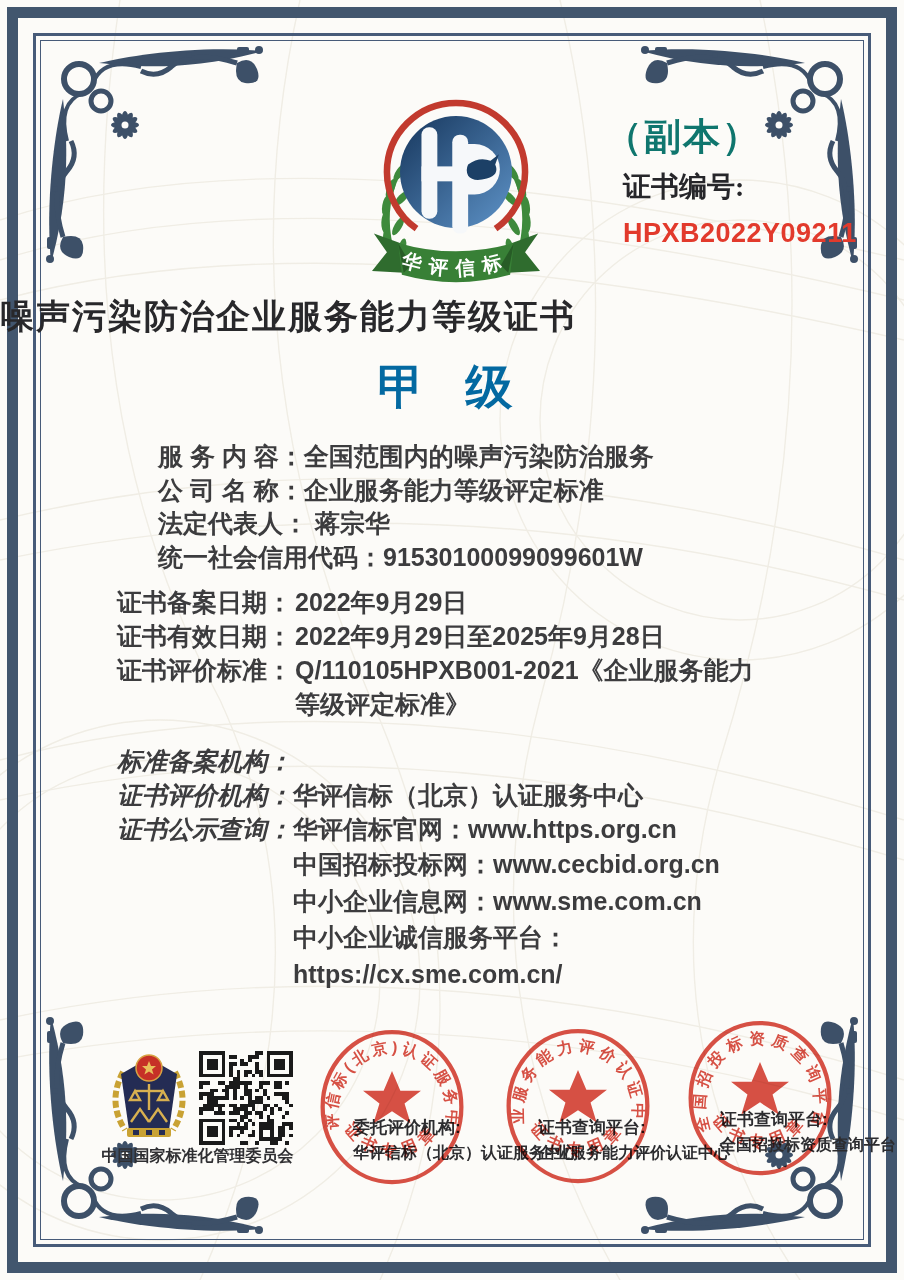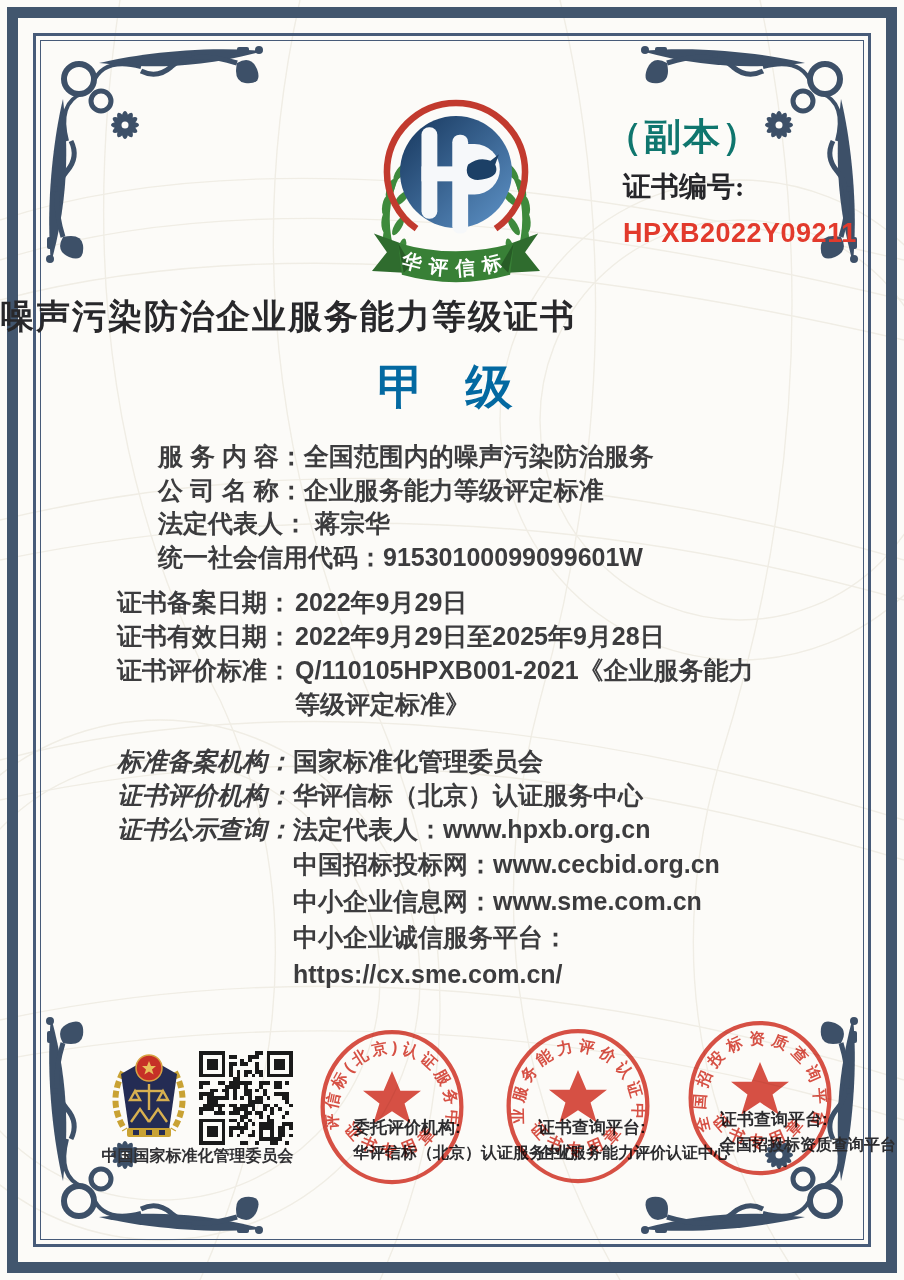--- a/index.html
+++ b/index.html
@@ -213,29 +213,28 @@
     </div>
     <div class="row">
       <span class="lbl">证书评价标准：</span>
       <span class="val">Q/110105HPXB001-2021《企业服务能力等级评定标准》</span>
     </div>
   </div>
 
   <div class="rows agency">
     <div class="row">
       <span class="lbl w167">标准备案机构：</span>
-      <span class="val">国家标准化管理委员会</span>
     </div>
     <div class="row">
       <span class="lbl w167">证书评价机构：</span>
       <span class="val">华评信标（北京）认证服务中心</span>
     </div>
     <div class="row">
       <span class="lbl w167">证书公示查询：</span>
-      <span class="val">法定代表人：www.hpxb.org.cn</span>
+      <span class="val">华评信标官网：www.https.org.cn</span>
     </div>
     <div class="row sub">
       <span class="lbl w167"></span>
       <span class="val">中国招标投标网：www.cecbid.org.cn</span>
     </div>
     <div class="row sub">
       <span class="lbl w167"></span>
       <span class="val">中小企业信息网：www.sme.com.cn</span>
     </div>
     <div class="row sub">

